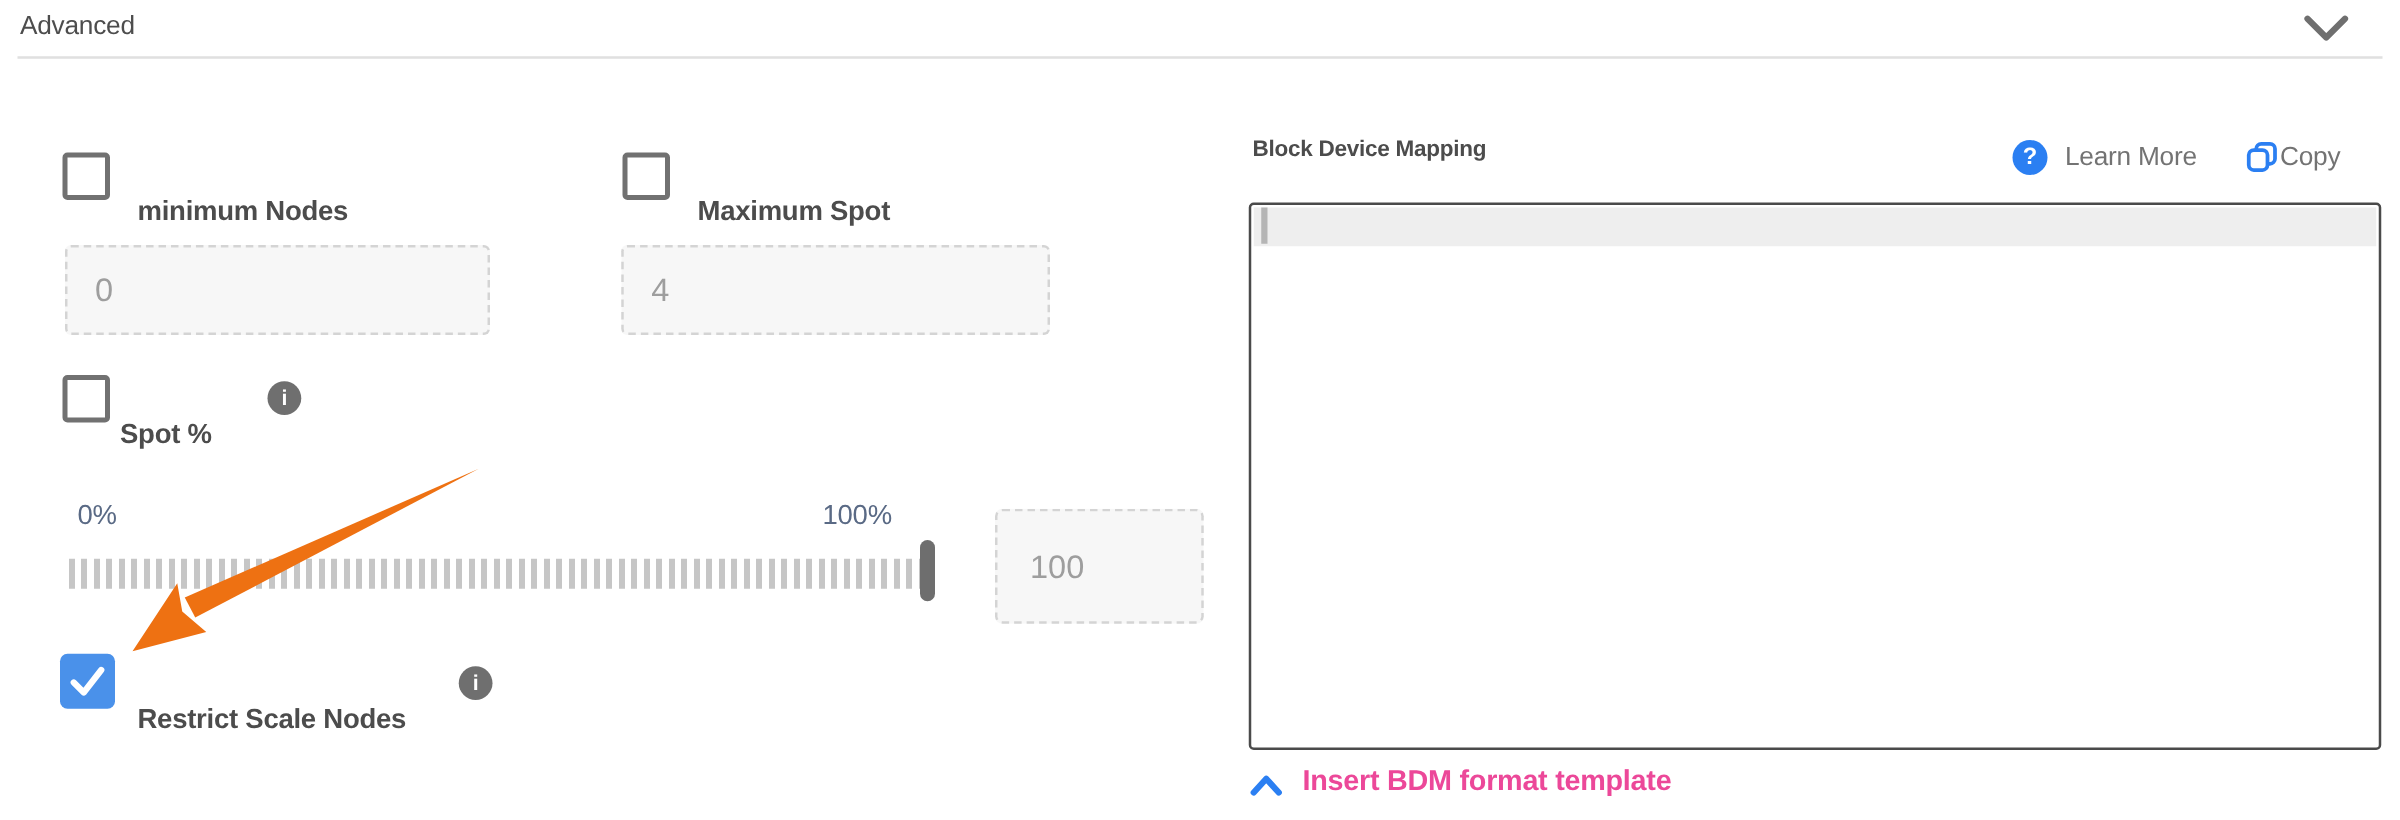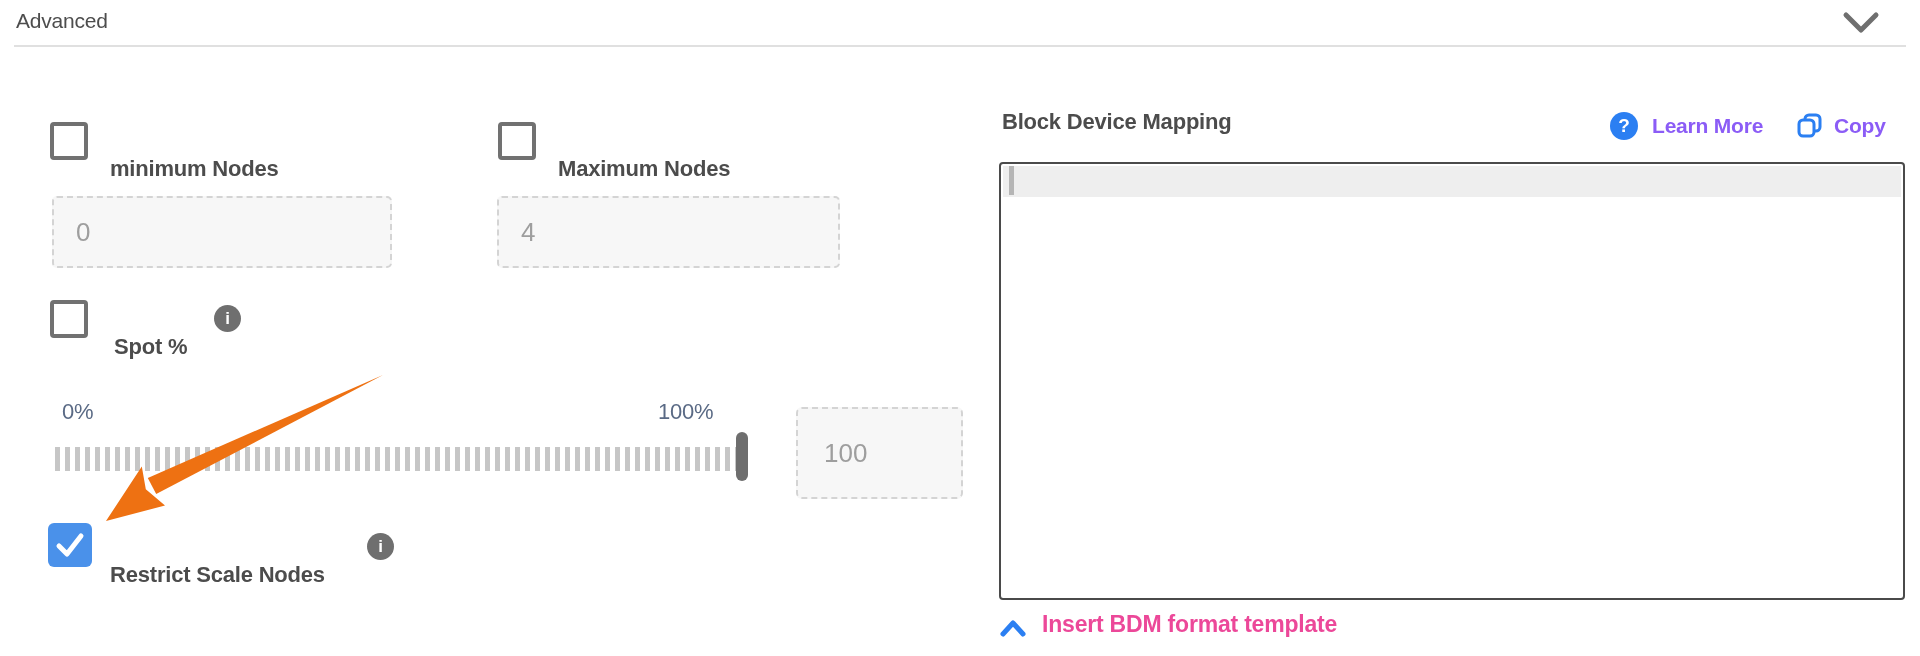--- a/index.html
+++ b/index.html
@@ -23,22 +23,22 @@
   
   .info { width:27px; height:27px; border-radius:50%; background:#6f6f6f; color:#fff; display:flex; align-items:center; justify-content:center; font-size:17px; font-weight:700; font-style:normal; cursor:pointer; }
 
   
   .slider-lbl { font-size:22px; color:#5a6a85; letter-spacing:-0.2px; }
   .ticks { left:55px; top:447px; width:692px; height:24px; cursor:pointer;
     background:repeating-linear-gradient(90deg,#c6c6c6 0 5px, transparent 5px 10px); }
   .handle { left:736px; top:432px; width:12px; height:49px; border-radius:6px; background:#6e6e6e; cursor:grab; }
 
   
-  .bdm-title { left:1002px; top:109px; font-size:22px; font-weight:600; color:#4c4c4c; letter-spacing:-0.2px; }
-  .blue-link { font-size:21px; font-weight:700; color:#8b5cf6; letter-spacing:-0.2px; cursor:pointer; white-space:nowrap; }
+  .bdm-title { left:1002px; top:109px; font-size:18px; font-weight:600; color:#4c4c4c; letter-spacing:-0.2px; }
+  .blue-link { font-size:21px; font-weight:400; color:#737373; letter-spacing:-0.2px; cursor:pointer; white-space:nowrap; }
   .qmark { width:28px; height:28px; border-radius:50%; background:#2b7ff2; color:#fff; font-size:19px; font-weight:700;
     display:flex; align-items:center; justify-content:center; cursor:pointer; }
   .editor { left:999px; top:162px; width:906px; height:438px; background:#fff; border:2px solid #4a4a4a; border-radius:4px; cursor:text; }
   .active-line { position:absolute; left:2px; right:2px; top:2px; height:31px; background:#eeeeee; }
   .caret { position:absolute; left:8px; top:2px; width:5px; height:29px; background:#b5b5b5; }
   .insert-link { left:1042px; top:611px; font-size:23px; font-weight:600; color:#ec4899; letter-spacing:-0.2px; cursor:pointer; }
 
   svg { display:block; }
   .no-select { user-select:none; }
 </style>
@@ -48,27 +48,27 @@
 <div class="abs hdr-title">Advanced</div>
 <svg class="abs hdr-chevron" viewBox="0 0 38 26">
   <polyline points="4,5 19,20 34,5" fill="none" stroke="#6f6f6f" stroke-width="5" stroke-linecap="round" stroke-linejoin="round"></polyline>
 </svg>
 <div class="abs hdr-divider"></div>
 
 <div class="abs cb" style="left:50px; top:122px;"></div>
 <div class="abs cb-label" style="left:110px; top:128px;">minimum Nodes</div>
 
 <div class="abs cb" style="left:498px; top:122px;"></div>
-<div class="abs cb-label" style="left:558px; top:128px;">Maximum Nodes</div>
+<div class="abs cb-label" style="left:558px; top:128px;">Maximum Spot</div>
 
 <input class="abs ghost-input" style="left: 52px; top: 196px; width: 340px; height: 72px;" value="0">
 <input class="abs ghost-input" style="left: 497px; top: 196px; width: 343px; height: 72px;" value="4">
 
 <div class="abs cb" style="left:50px; top:300px;"></div>
-<div class="abs cb-label" style="left:114px; top:306px;">Spot %</div>
+<div class="abs cb-label" style="left:96px; top:306px;">Spot %</div>
 <div class="abs info" style="left:214px; top:305px;">i</div>
 
 <div class="abs slider-lbl" style="left:62px; top:399px;">0%</div>
 <div class="abs slider-lbl" style="left:658px; top:399px; width:80px; text-align:left;">100%</div>
 <div class="abs ticks"></div>
 <div class="abs handle"></div>
 <input class="abs ghost-input" style="left: 796px; top: 407px; width: 167px; height: 92px; border-radius: 6px; padding-left: 26px;" value="100">
 
 <div class="abs cb-checked" style="left:48px; top:523px;">
   <svg width="34" height="32" viewBox="0 0 34 32">
@@ -83,21 +83,21 @@
   <polygon points="106,521 141.8,466.5 145.8,489.2 165,505.5" fill="#ee7112"></polygon>
 </svg>
 
 <div class="abs bdm-title">Block Device Mapping</div>
 
 <div class="abs" style="left:1610px; top:112px; display:flex; align-items:center; gap:14px;">
   <div class="qmark">?</div>
   <span class="blue-link">Learn More</span>
 </div>
 
-<div class="abs" style="left:1796px; top:112px; display:flex; align-items:center; gap:10px;">
+<div class="abs" style="left:1796px; top:112px; display:flex; align-items:center; ">
   <svg width="28" height="28" viewBox="0 0 28 28">
     <rect x="9" y="3" width="15" height="16" rx="4" fill="none" stroke="#2b7ff2" stroke-width="3"></rect>
     <rect x="3" y="8" width="15" height="16" rx="4" fill="#ffffff" stroke="#2b7ff2" stroke-width="3"></rect>
   </svg>
   <span class="blue-link">Copy</span>
 </div>
 
 <div class="abs editor">
   <div class="active-line"></div>
   <div class="caret"></div>

